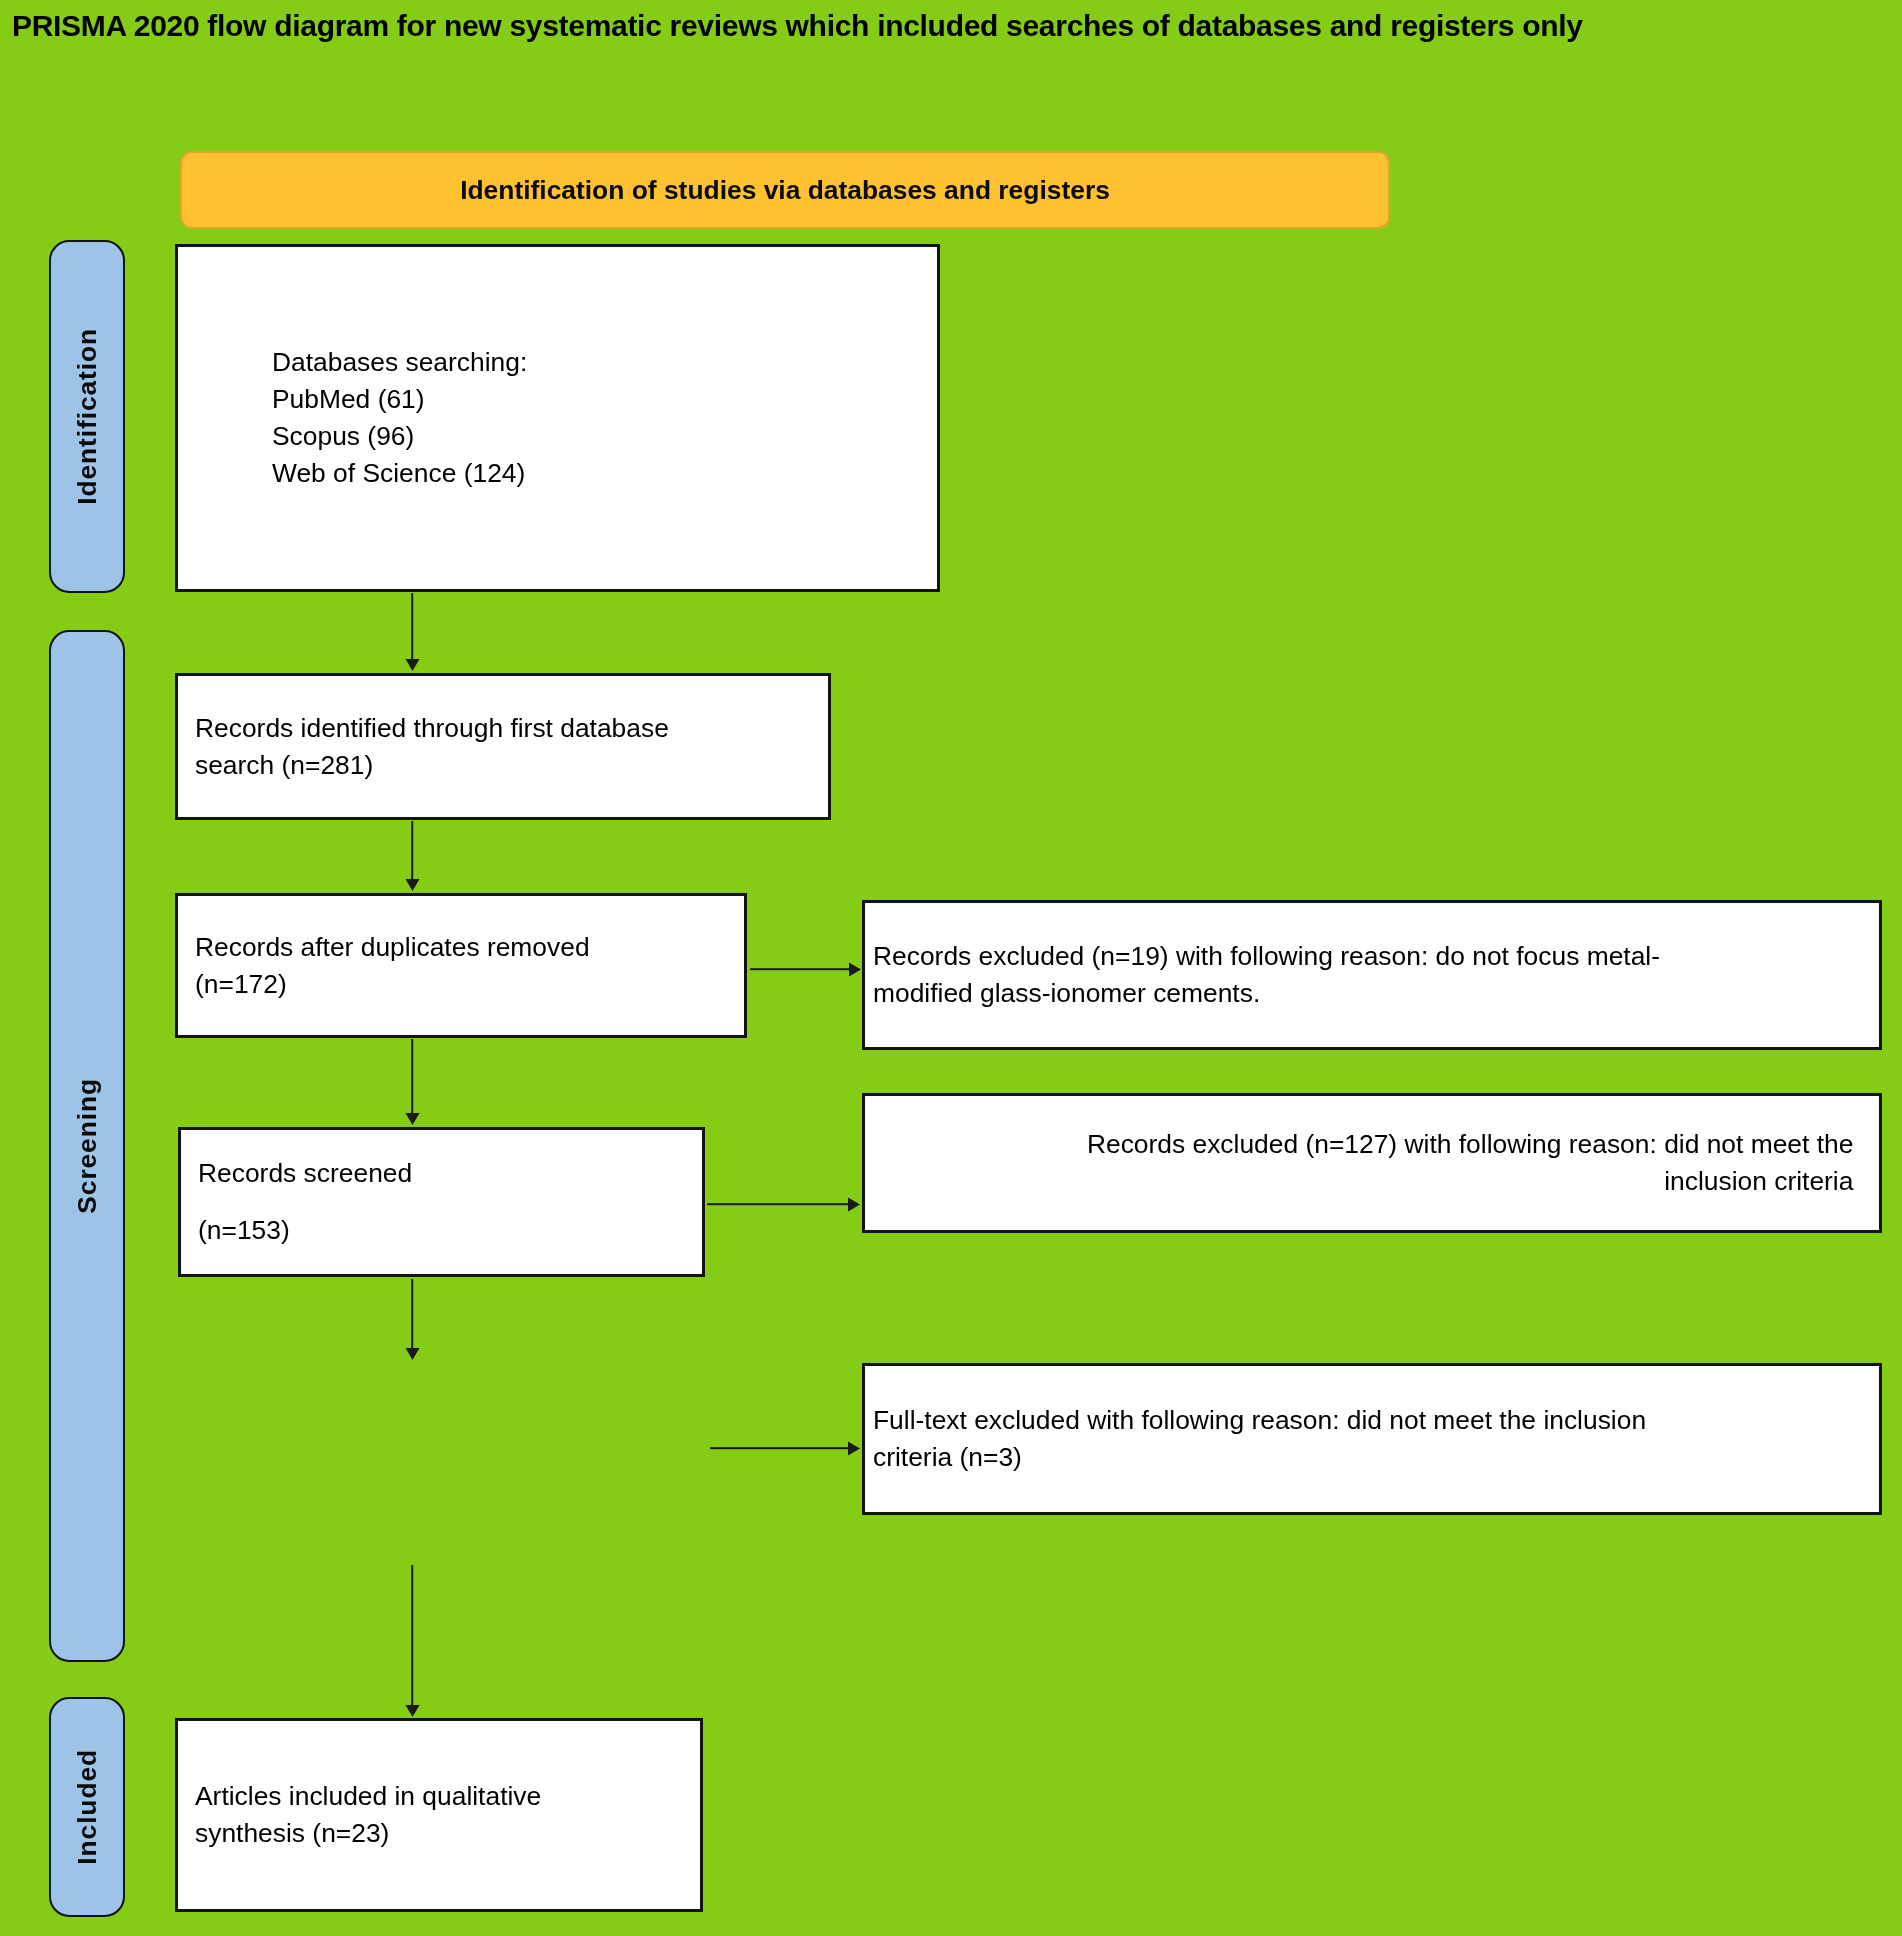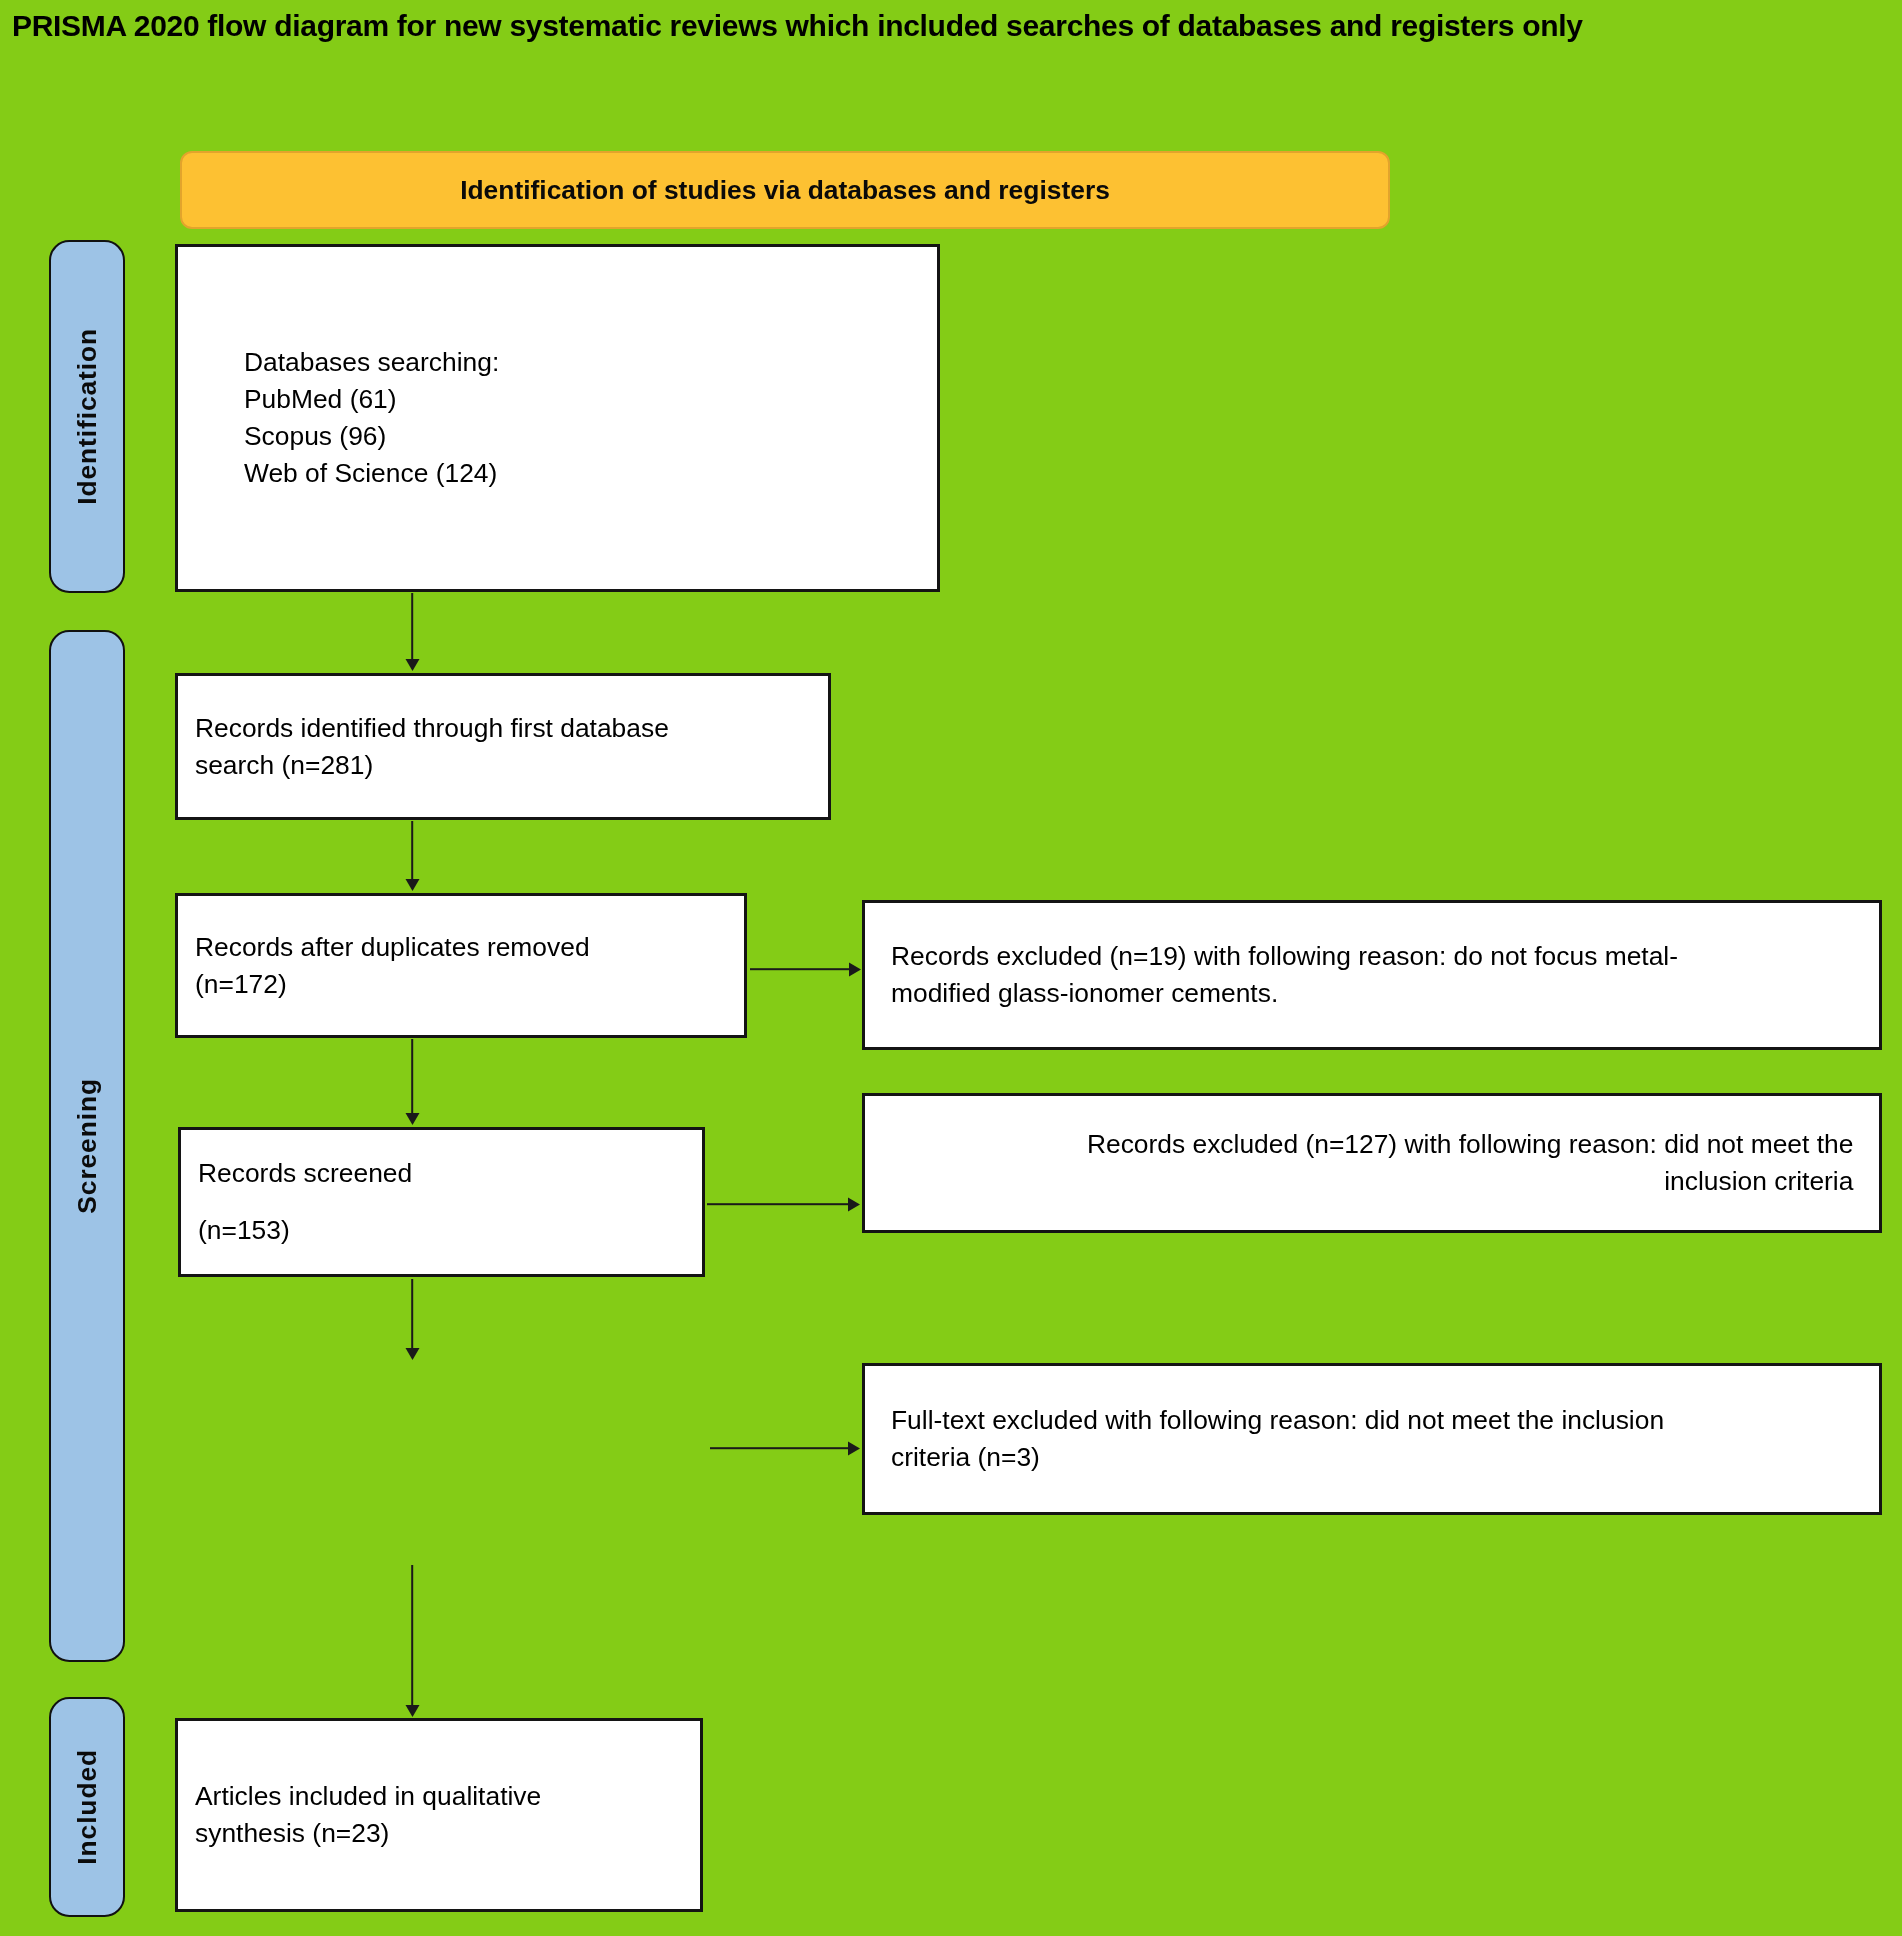--- a/index.html
+++ b/index.html
@@ -69,23 +69,23 @@
     box-sizing: border-box;
     background: #ffffff;
     border: 3.4px solid #141414;
     display: flex;
     flex-direction: column;
     justify-content: center;
     font-size: 26.4px;
     line-height: 37px;
     color: #000000;
   }
-  .pad-lg { padding-left: 66px; padding-right: 17px; }
+  .pad-lg { padding-left: 94px; padding-right: 17px; }
   .pad-sm { padding-left: 17px; padding-right: 1px; }
-  .pad-excl { padding-left: 26px; padding-right: 25.6px; }
+  .pad-excl { padding-left: 8px; padding-right: 25.6px; }
 
   .varrow { position: absolute; width: 17px; transform: translateX(-8.5px); }
   .varrow .line {
     position: absolute; left: 50%; top: 0;
     width: 2.6px; height: calc(100% - 11px);
     transform: translateX(-50%);
     background: #1a1a1a;
   }
   .varrow .head {
     position: absolute; left: 50%; bottom: 0;

